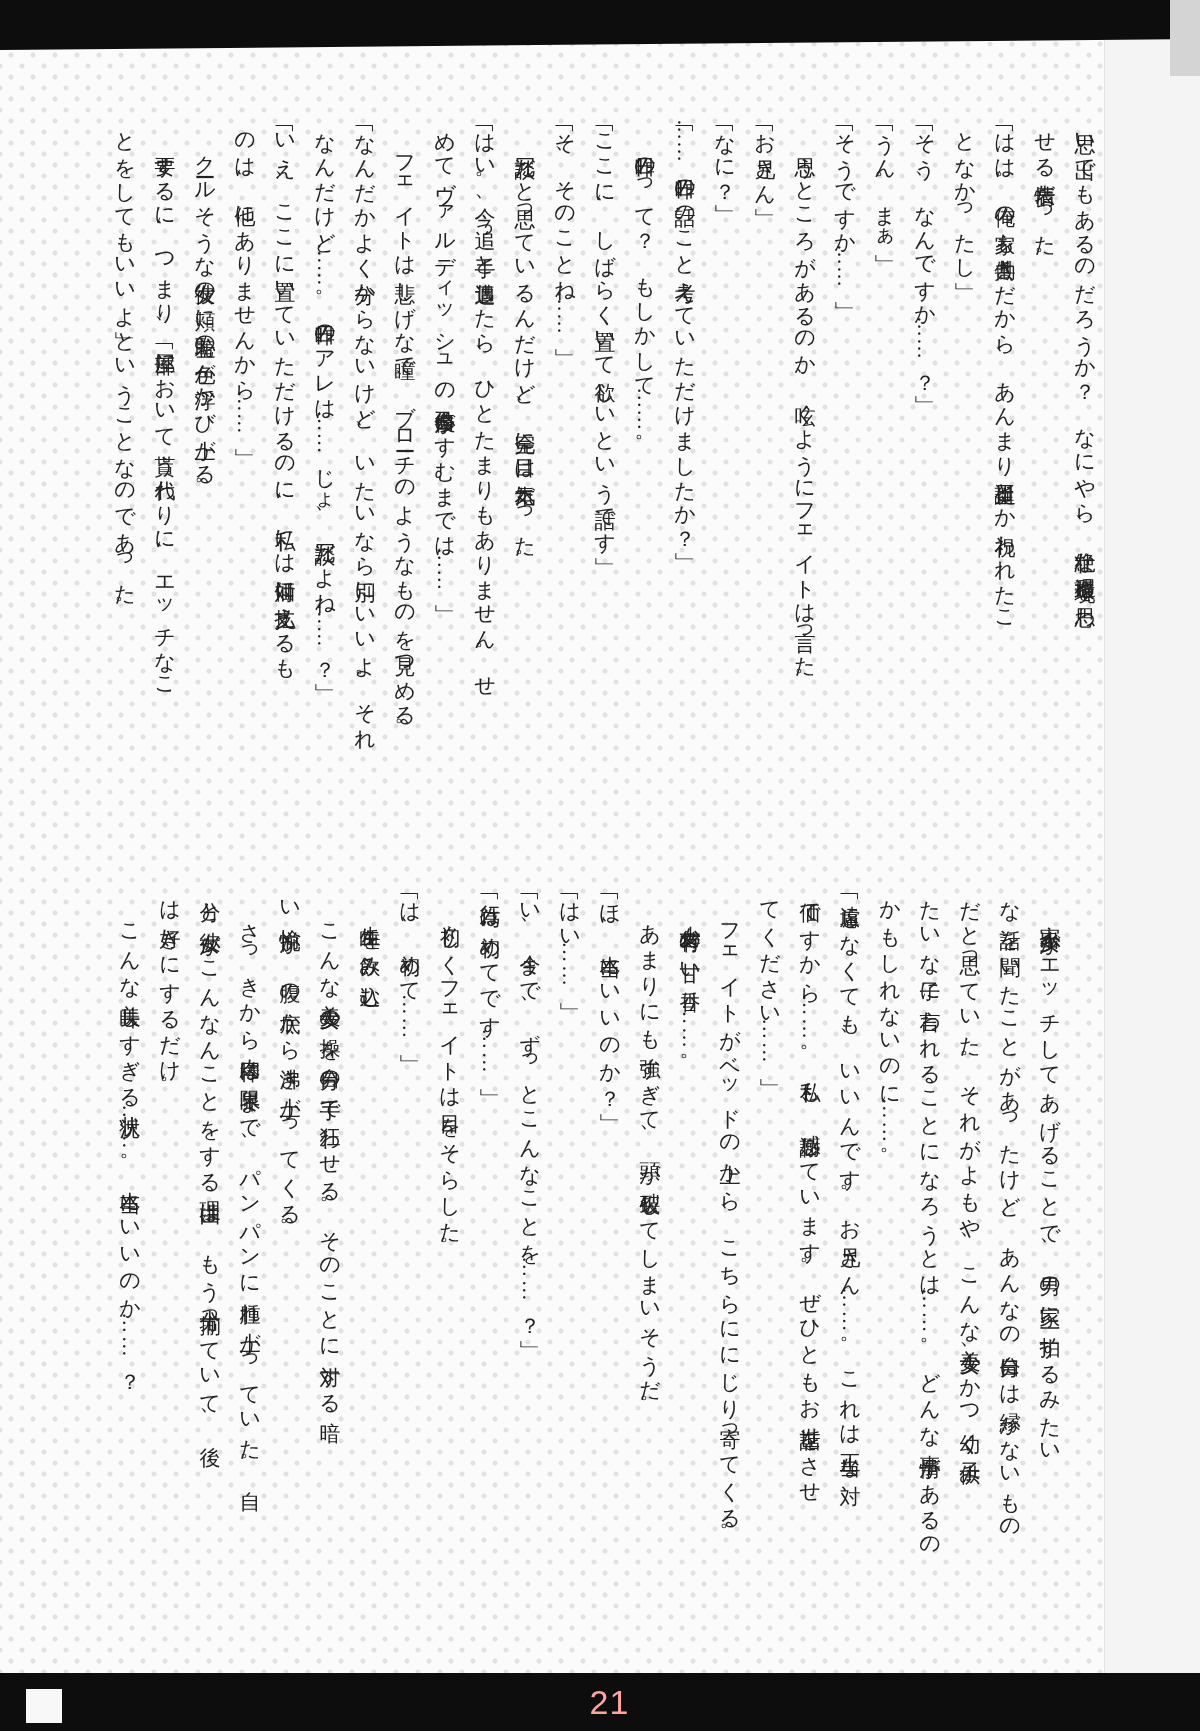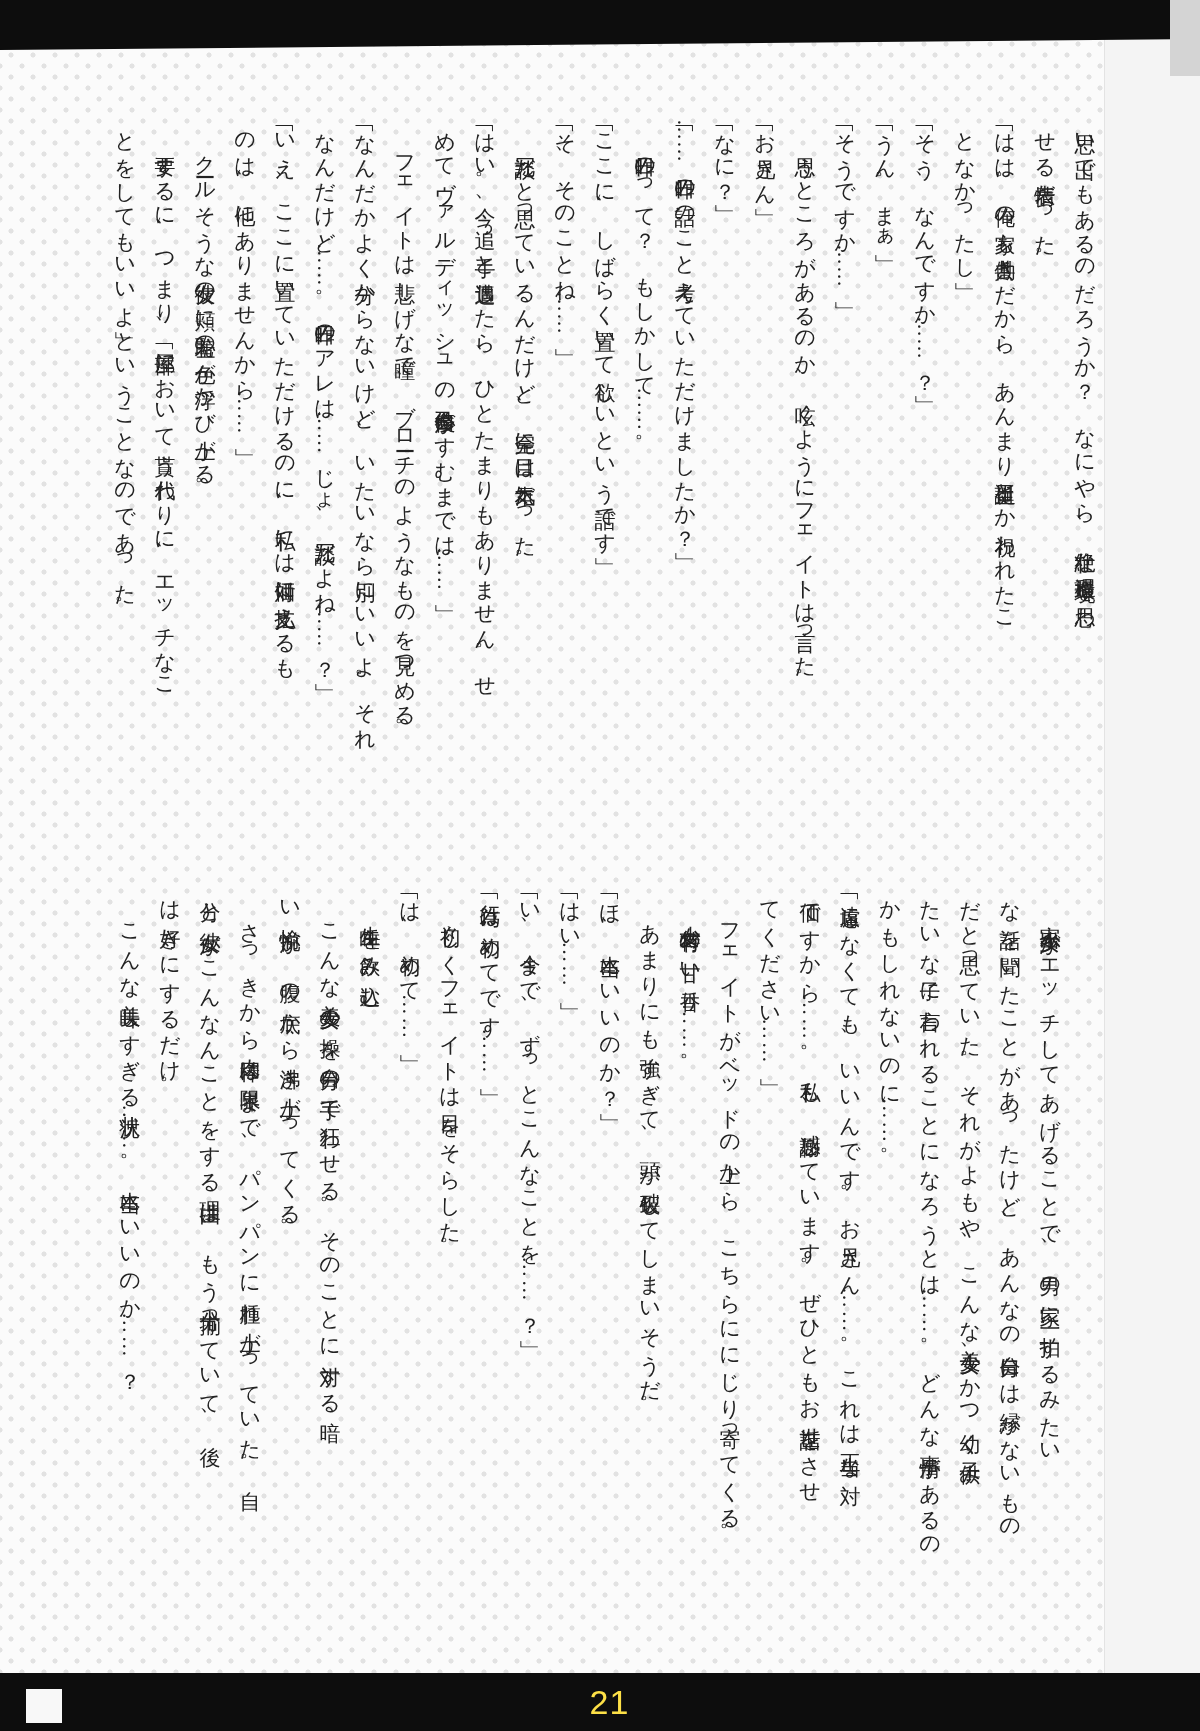--- a/index.html
+++ b/index.html
@@ -34,21 +34,21 @@
     position:absolute;top:0;right:0;width:30px;height:76px;
     background:#d4d4d4;
   }
   .bottom-bar{
     position:absolute;left:0;bottom:0;width:1200px;height:58px;
     background:#0d0d0d;
   }
   .page-number{
     position:absolute;left:0;right:0;top:10px;
     text-align:center;
-    color:#fde047;
+    color:#fca5a5;
     font-family:"Liberation Sans","DejaVu Sans",sans-serif;
     font-size:34px;letter-spacing:1px;padding-left:19px;
   }
   .corner-white{
     position:absolute;left:26px;bottom:8px;width:36px;height:34px;
     background:#f8f8f8;
   }
   .text-block{
     position:absolute;
     display:flex;

